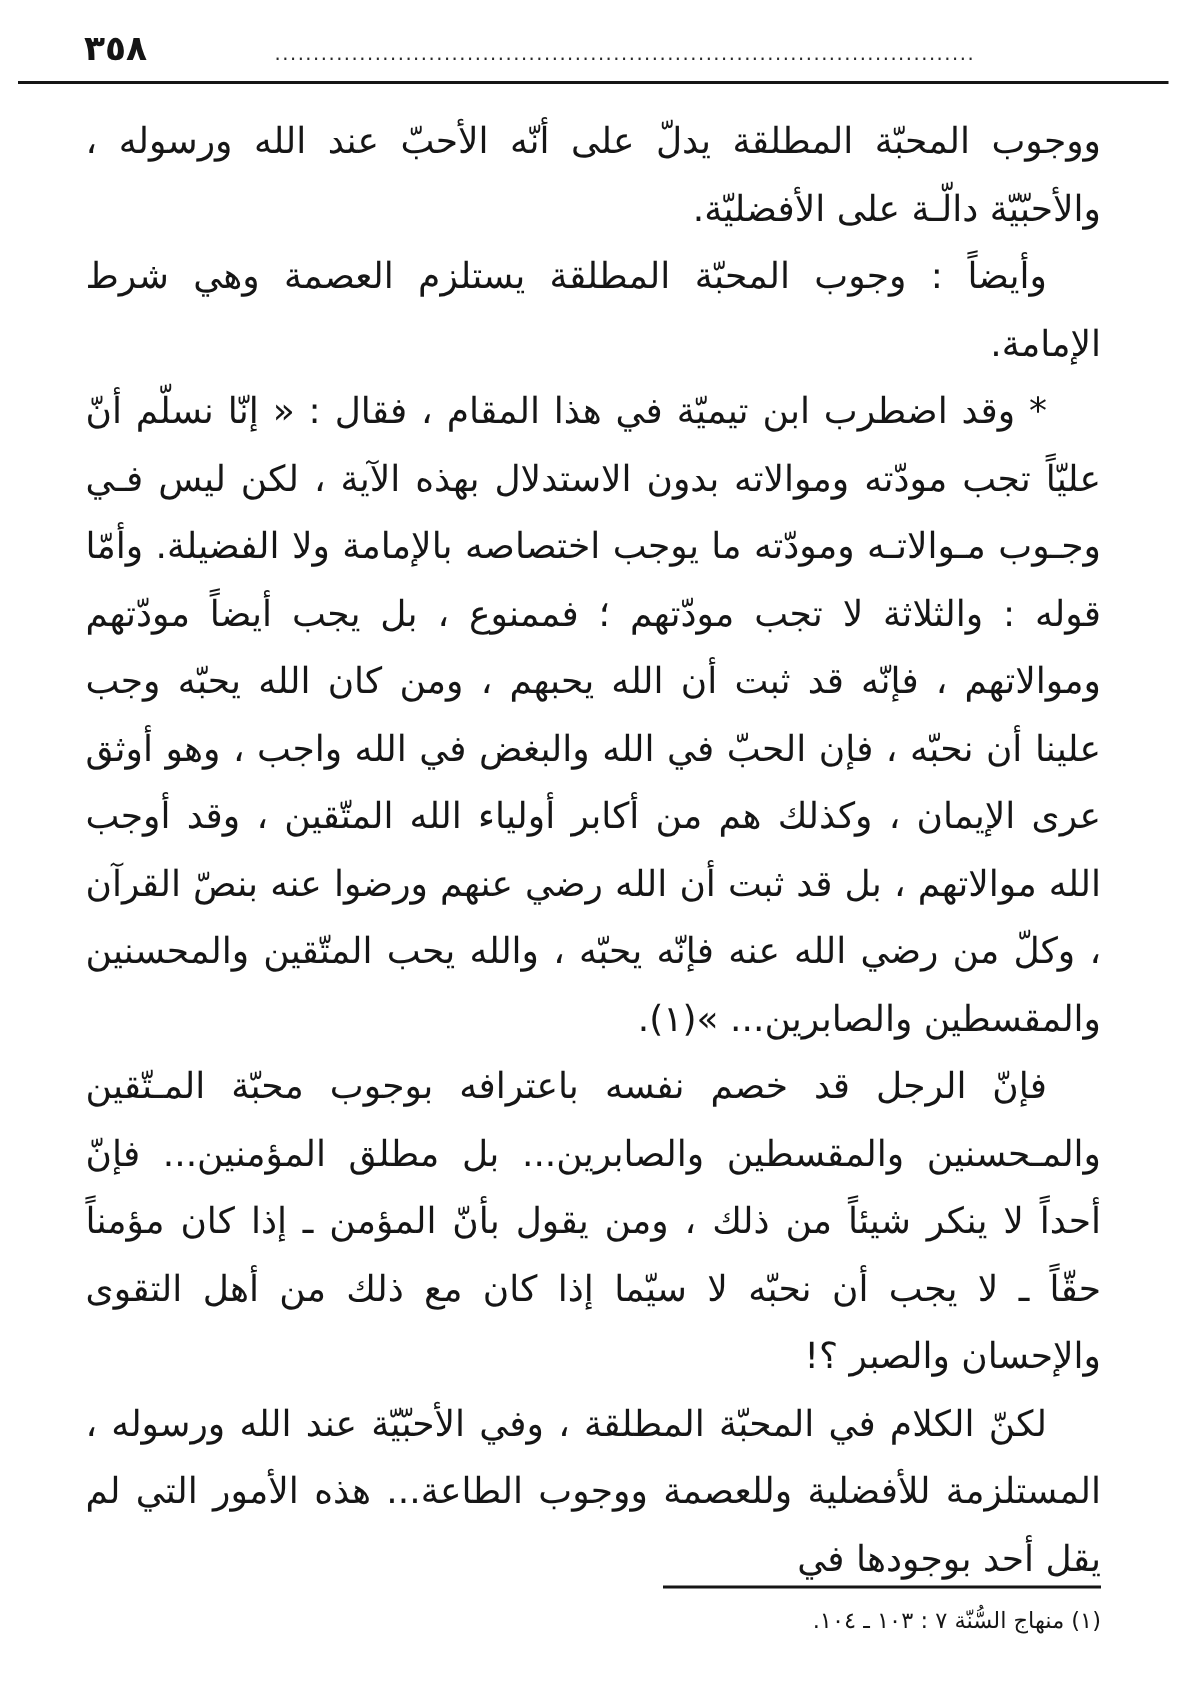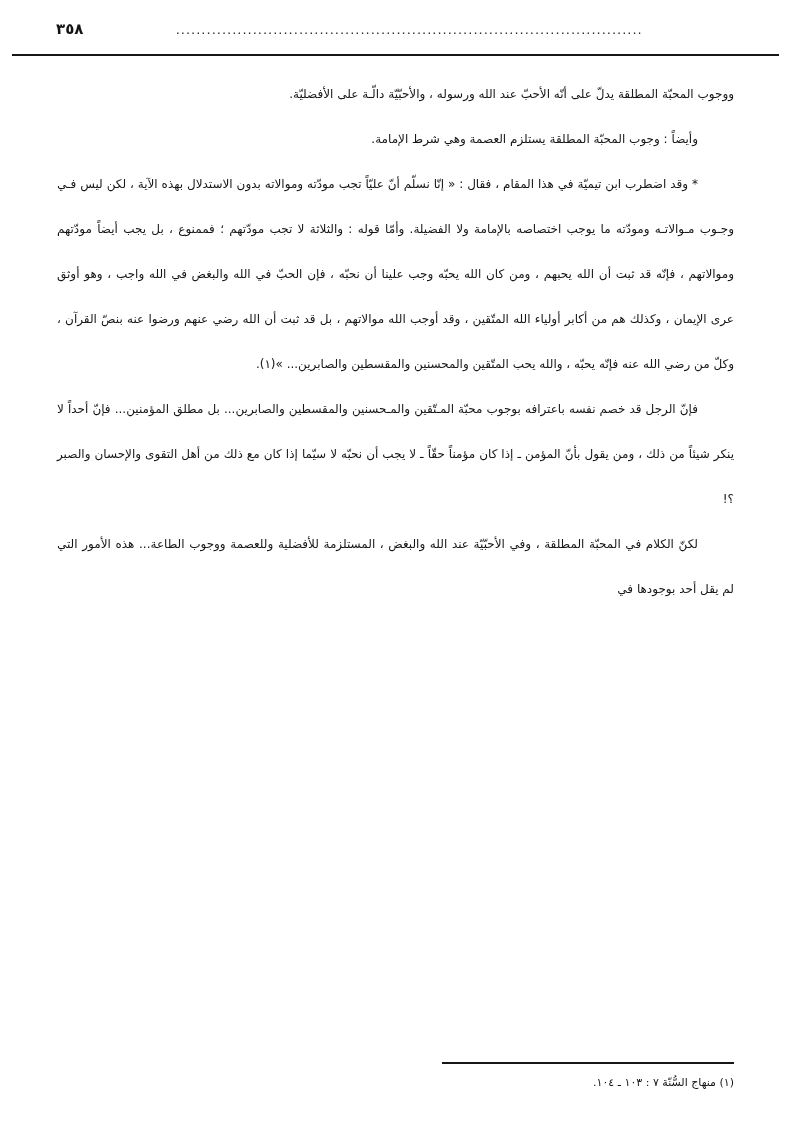--- a/index.html
+++ b/index.html
@@ -33,70 +33,70 @@
     overflow: hidden;
     white-space: nowrap;
     letter-spacing: 1px;
     font-size: 13px;
     font-weight: normal;
     color: #2a2a2a;
     margin: 0 6px;
     direction: ltr;
     text-align: center;
   }
-  .page-number { white-space: nowrap; font-size: 15px; }
+  .page-number { white-space: nowrap; font-size: 23px; }
   .header-rule {
     position: absolute;
     top: 54px; right: 12px; left: 12px;
     border-top: 2px solid #161616;
   }
   
   .page-body {
     position: absolute;
     top: 72px; right: 57px; left: 57px;
-    font-size: 12px;
+    font-size: 24px;
     line-height: 45px;
     text-align: justify;
   }
   .para { margin: 0; }
   .para.indent { text-indent: 36px; }
   
   .page-footer {
     position: absolute;
     right: 57px; left: 57px; bottom: 40px;
   }
   .footnote-rule {
     width: 292px;
     border-top: 2px solid #161616;
     margin-bottom: 12px;
   }
   .footnote {
     margin: 0;
-    font-size: 11px;
+    font-size: 15px;
     color: #161616;
   }
 </style>
 </head>
 <body>
 
 <div class="page">
 
   <header class="page-header">
     <span class="header-leader">...........................................................................................</span>
     <span class="page-number">٣٥٨</span>
   </header>
 
   <div class="header-rule"></div>
 
   <main class="page-body">
     <p class="para">ووجوب المحبّة المطلقة يدلّ على أنّه الأحبّ عند الله ورسوله ، والأحبّيّة دالّـة على الأفضليّة.</p>
     <p class="para indent">وأيضاً : وجوب المحبّة المطلقة يستلزم العصمة وهي شرط الإمامة.</p>
     <p class="para indent">* وقد اضطرب ابن تيميّة في هذا المقام ، فقال : « إنّا نسلّم أنّ عليّاً تجب مودّته وموالاته بدون الاستدلال بهذه الآية ، لكن ليس فـي وجـوب مـوالاتـه ومودّته ما يوجب اختصاصه بالإمامة ولا الفضيلة. وأمّا قوله : والثلاثة لا تجب مودّتهم ؛ فممنوع ، بل يجب أيضاً مودّتهم وموالاتهم ، فإنّه قد ثبت أن الله يحبهم ، ومن كان الله يحبّه وجب علينا أن نحبّه ، فإن الحبّ في الله والبغض في الله واجب ، وهو أوثق عرى الإيمان ، وكذلك هم من أكابر أولياء الله المتّقين ، وقد أوجب الله موالاتهم ، بل قد ثبت أن الله رضي عنهم ورضوا عنه بنصّ القرآن ، وكلّ من رضي الله عنه فإنّه يحبّه ، والله يحب المتّقين والمحسنين والمقسطين والصابرين... »(١).</p>
     <p class="para indent">فإنّ الرجل قد خصم نفسه باعترافه بوجوب محبّة المـتّقين والمـحسنين والمقسطين والصابرين... بل مطلق المؤمنين... فإنّ أحداً لا ينكر شيئاً من ذلك ، ومن يقول بأنّ المؤمن ـ إذا كان مؤمناً حقّاً ـ لا يجب أن نحبّه لا سيّما إذا كان مع ذلك من أهل التقوى والإحسان والصبر ؟!</p>
-    <p class="para indent">لكنّ الكلام في المحبّة المطلقة ، وفي الأحبّيّة عند الله والبغض ، المستلزمة للأفضلية وللعصمة ووجوب الطاعة... هذه الأمور التي لم يقل أحد بوجودها في</p>
+    <p class="para indent">لكنّ الكلام في المحبّة المطلقة ، وفي الأحبّيّة عند الله ورسوله ، المستلزمة للأفضلية وللعصمة ووجوب الطاعة... هذه الأمور التي لم يقل أحد بوجودها في</p>
   </main>
 
   <footer class="page-footer">
     <div class="footnote-rule"></div>
     <p class="footnote">(١) منهاج السُّنّة ٧ : ١٠٣ ـ ١٠٤.</p>
   </footer>
 
 </div>
 
 </body></html>

